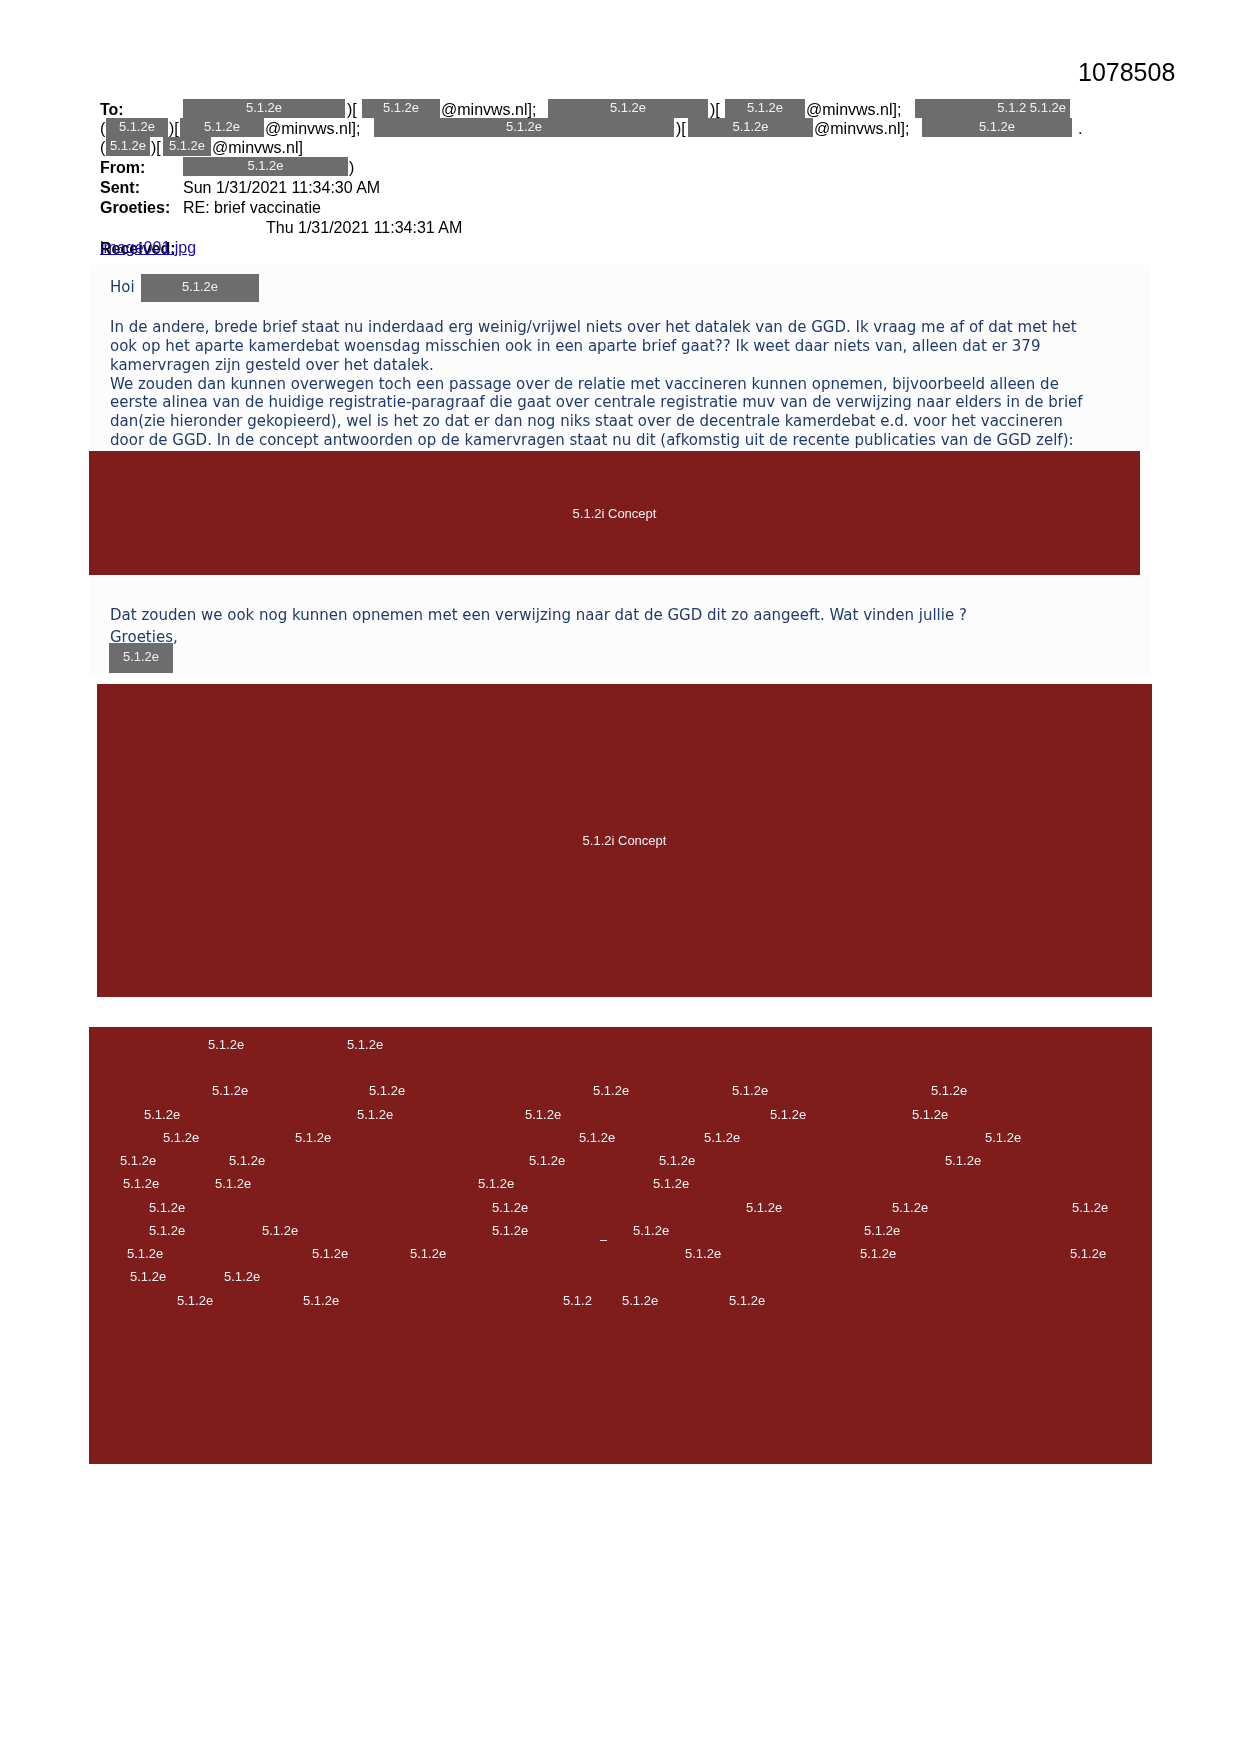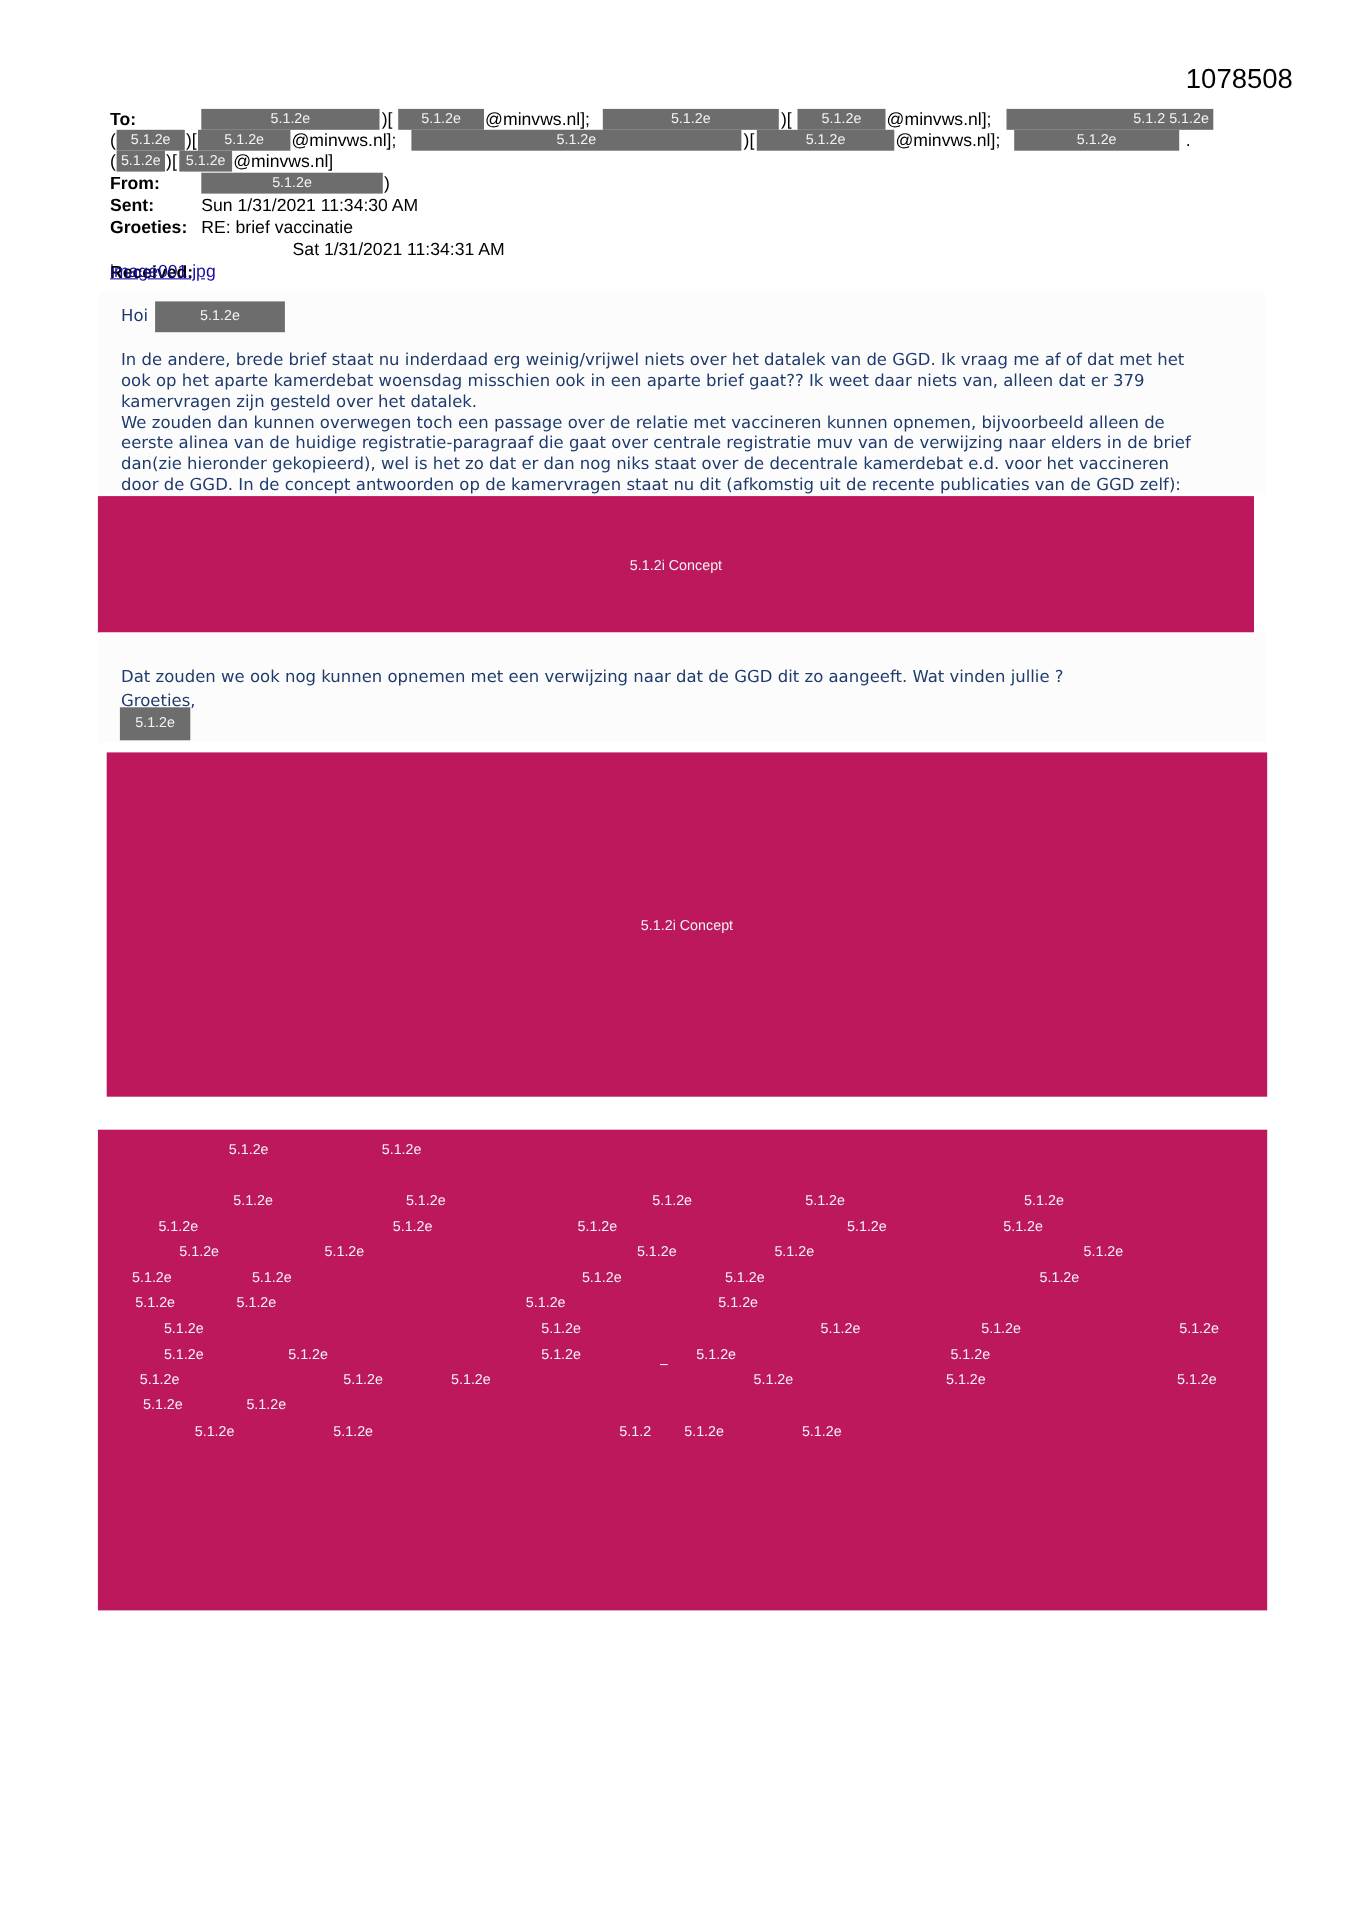--- a/index.html
+++ b/index.html
@@ -4,39 +4,39 @@
 <style>
   html, body { margin: 0; padding: 0; }
   body { width: 1241px; height: 1754px; background: #ffffff; position: relative; overflow: hidden; font-family: "Liberation Sans", sans-serif; color: #000; }
   .abs { position: absolute; }
   .docnum { left: 1078px; top: 58px; font-size: 25px; }
   .lbl { font-weight: bold; }
   .red { position: absolute; background: #6d6d6d; color: #f2f2f2; font-size: 13px; text-align: center; line-height: 18px; height: 19px; }
   .txt { position: absolute; font-size: 16px; white-space: nowrap; line-height: 19px; }
   .link { color: #1a0dab; text-decoration: underline; }
   .body { position: absolute; left: 110px; color: #1f3b6d; font-family: "DejaVu Sans", sans-serif; font-size: 15px; line-height: 18.8px; white-space: nowrap; }
-  .bigred { position: absolute; background: #be185d; color: #f2f2f2; font-size: 13px; display: flex; align-items: center; justify-content: center; }
+  .bigred { position: absolute; background: #7f1d1d; color: #f2f2f2; font-size: 13px; display: flex; align-items: center; justify-content: center; }
   .scat { position: absolute; color: #f2f2f2; font-size: 13px; white-space: nowrap; }
   .panel { position: absolute; background: #fcfcfc; }
 </style>
 </head>
 <body>
 
 <div class="abs docnum">1078508</div>
 
 <div class="txt lbl" style="left:100px;top:100px;">To:</div>
 <div class="red" style="left:183px;top:99px;width:162px;">5.1.2e</div>
 <div class="txt" style="left:347px;top:100px;">)[</div>
 <div class="red" style="left:362px;top:99px;width:78px;">5.1.2e</div>
 <div class="txt" style="left:441px;top:100px;">@minvws.nl];</div>
 <div class="red" style="left:548px;top:99px;width:160px;">5.1.2e</div>
 <div class="txt" style="left:710px;top:100px;">)[</div>
 <div class="red" style="left:725px;top:99px;width:80px;">5.1.2e</div>
 <div class="txt" style="left:806px;top:100px;">@minvws.nl];</div>
-<div class="red" style="left:915px;top:99px;width:188px;text-align:right;padding-right:4px;box-sizing:border-box;"><span>5.1.2</span> <span>5.1.2e</span></div>
+<div class="red" style="left:915px;top:99px;width:155px;text-align:right;padding-right:4px;box-sizing:border-box;"><span>5.1.2</span> <span>5.1.2e</span></div>
 
 <div class="txt" style="left:100px;top:119px;">(</div>
 <div class="red" style="left:106px;top:118px;width:62px;">5.1.2e</div>
 <div class="txt" style="left:169px;top:119px;">)[</div>
 <div class="red" style="left:180px;top:118px;width:84px;">5.1.2e</div>
 <div class="txt" style="left:265px;top:119px;">@minvws.nl];</div>
 <div class="red" style="left:374px;top:118px;width:300px;">5.1.2e</div>
 <div class="txt" style="left:676px;top:119px;">)[</div>
 <div class="red" style="left:688px;top:118px;width:125px;">5.1.2e</div>
 <div class="txt" style="left:814px;top:119px;">@minvws.nl];</div>
@@ -51,21 +51,21 @@
 
 <div class="txt lbl" style="left:100px;top:158px;">From:</div>
 <div class="red" style="left:183px;top:157px;width:165px;">5.1.2e</div>
 <div class="txt" style="left:349px;top:158px;">)</div>
 
 <div class="txt lbl" style="left:100px;top:178px;">Sent:</div>
 <div class="txt" style="left:183px;top:178px;">Sun 1/31/2021 11:34:30 AM</div>
 <div class="txt lbl" style="left:100px;top:198px;">Groeties:</div>
 <div class="txt" style="left:183px;top:198px;">RE: brief vaccinatie</div>
 <div class="txt lbl" style="left:100px;top:218px;margin-top:21px;">Received:</div>
-<div class="txt" style="left:266px;top:218px;">Sat 1/31/2021 11:34:31 AM</div>
+<div class="txt" style="left:266px;top:218px;">Thu 1/31/2021 11:34:31 AM</div>
 <div class="txt link" style="left:100px;top:238px;">image001.jpg</div>
 
 <div class="panel" style="left:90px;top:265px;width:1060px;height:185px;"></div>
 <div class="body" style="top:278px;">Hoi</div>
 <div class="red" style="left:141px;top:274px;width:118px;height:28px;line-height:26px;">5.1.2e</div>
 
 <div class="body" style="top:318px;">In de andere, brede brief staat nu inderdaad erg weinig/vrijwel niets over het datalek van de GGD. Ik vraag me af of dat met het</div>
 <div class="body" style="top:337px;">ook op het aparte kamerdebat woensdag misschien ook in een aparte brief gaat?? Ik weet daar niets van, alleen dat er 379</div>
 <div class="body" style="top:356px;">kamervragen zijn gesteld over het datalek.</div>
 <div class="body" style="top:375px;">We zouden dan kunnen overwegen toch een passage over de relatie met vaccineren kunnen opnemen, bijvoorbeeld alleen de</div>

